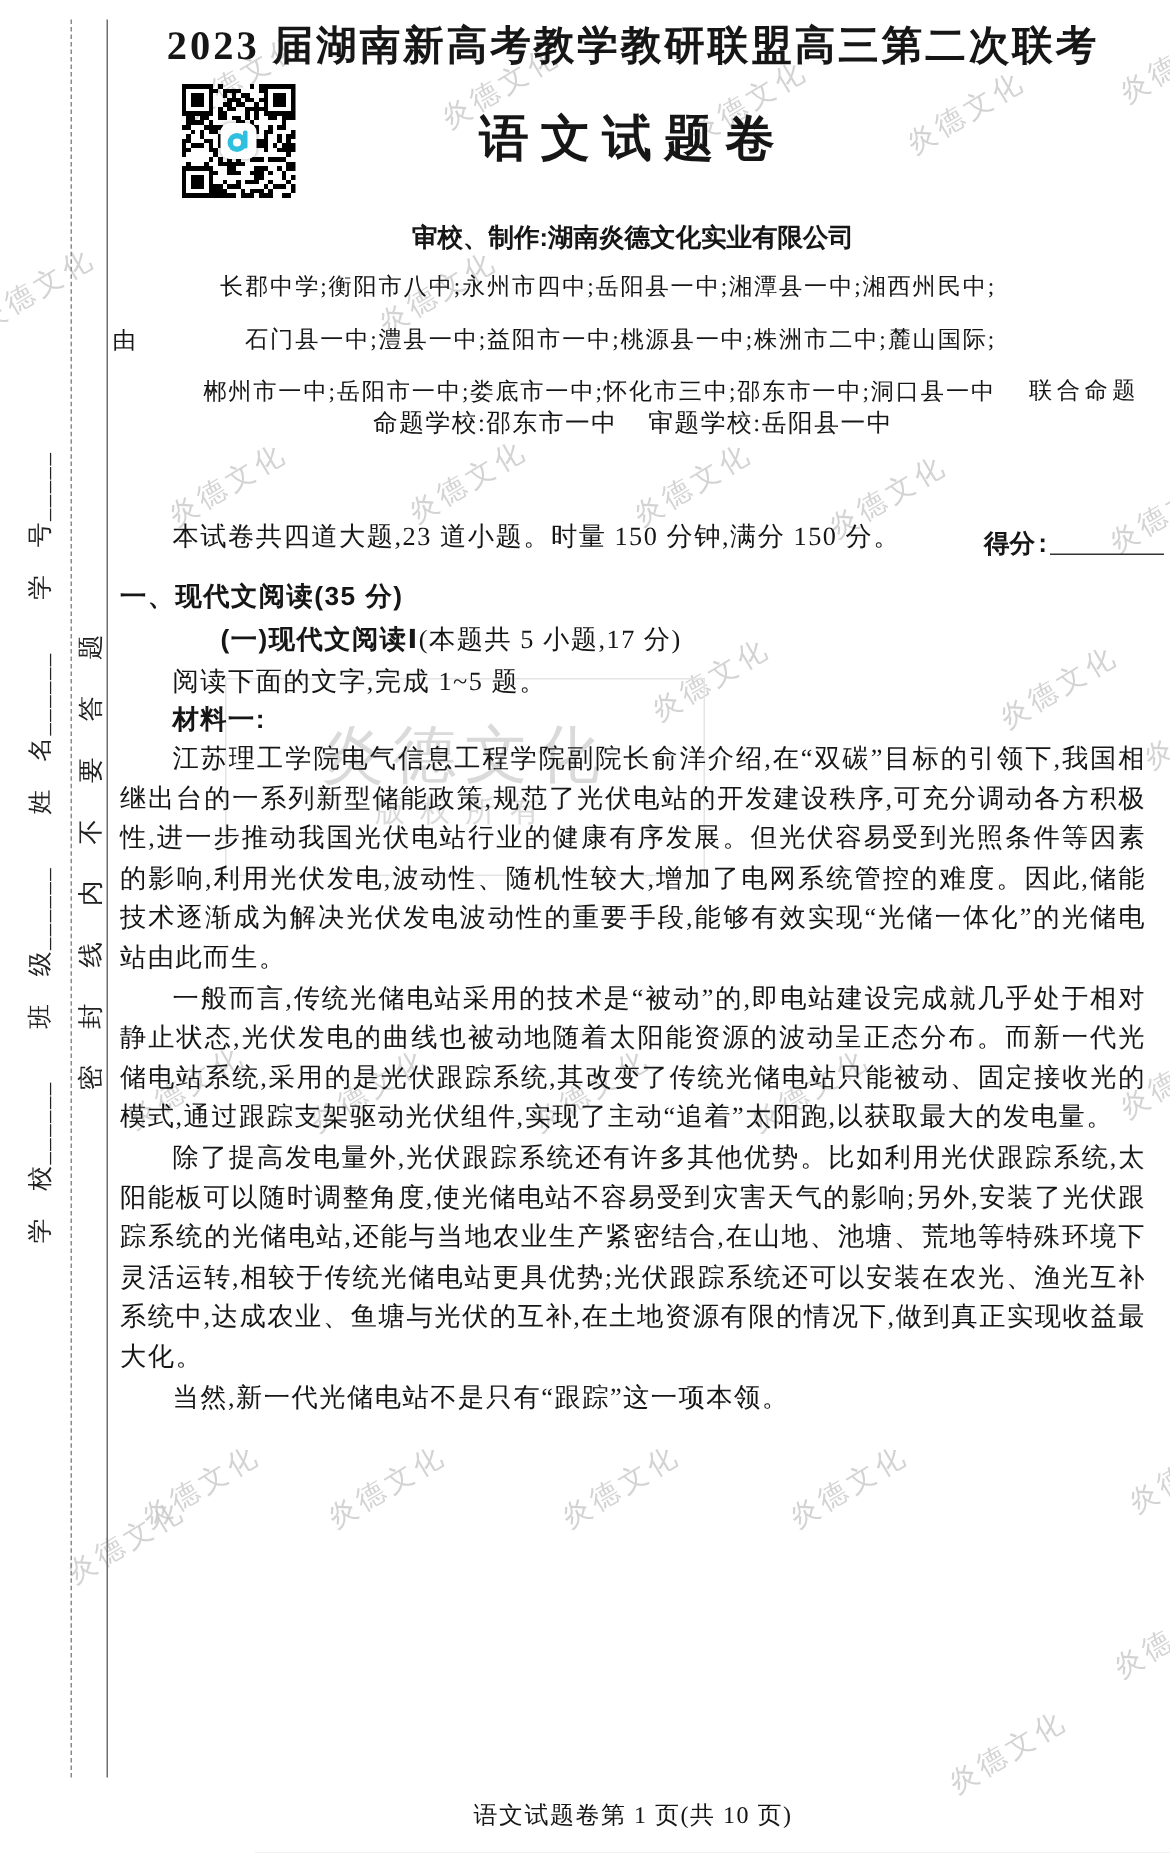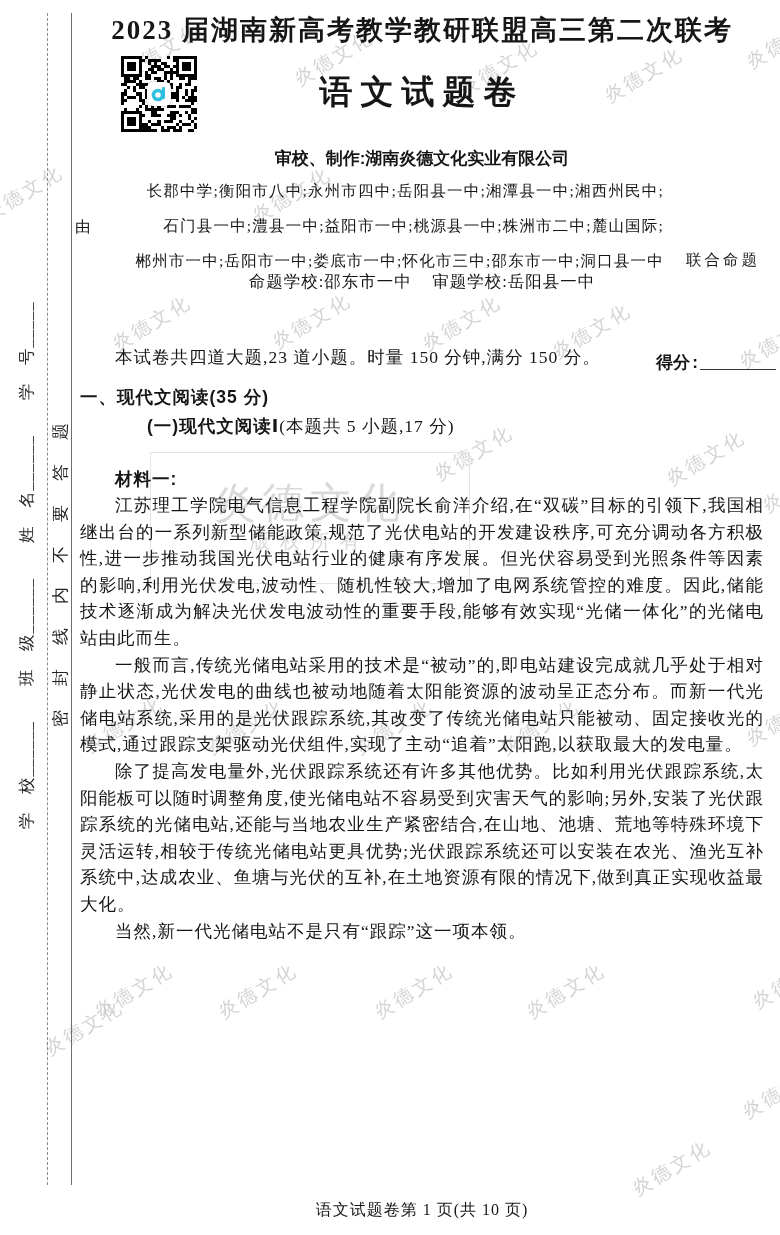--- a/index.html
+++ b/index.html
@@ -372,20 +372,21 @@
     <div class="center-line proposer">命题学校:邵东市一中    审题学校:岳阳县一中</div>
 
     <div class="score"><span>得分:</span><span class="score-blank"></span></div>
 
     <div class="exam-info body-text">本试卷共四道大题,23 道小题。时量 150 分钟,满分 150 分。</div>
 
     <div class="sec-head body-text">一、现代文阅读(35 分)</div>
 
     <div class="sec-sub body-text"><b>(一)现代文阅读Ⅰ</b><span>(本题共 5 小题,17 分)</span></div>
 
+    <div class="instr body-text">阅读下面的文字,完成 1~5 题。</div>
 
     <div class="material body-text">材料一:</div>
 
     <div class="passage body-text">
       <p>江苏理工学院电气信息工程学院副院长俞洋介绍,在“双碳”目标的引领下,我国相继出台的一系列新型储能政策,规范了光伏电站的开发建设秩序,可充分调动各方积极性,进一步推动我国光伏电站行业的健康有序发展。但光伏容易受到光照条件等因素的影响,利用光伏发电,波动性、随机性较大,增加了电网系统管控的难度。因此,储能技术逐渐成为解决光伏发电波动性的重要手段,能够有效实现“光储一体化”的光储电站由此而生。</p>
       <p>一般而言,传统光储电站采用的技术是“被动”的,即电站建设完成就几乎处于相对静止状态,光伏发电的曲线也被动地随着太阳能资源的波动呈正态分布。而新一代光储电站系统,采用的是光伏跟踪系统,其改变了传统光储电站只能被动、固定接收光的模式,通过跟踪支架驱动光伏组件,实现了主动“追着”太阳跑,以获取最大的发电量。</p>
       <p>除了提高发电量外,光伏跟踪系统还有许多其他优势。比如利用光伏跟踪系统,太阳能板可以随时调整角度,使光储电站不容易受到灾害天气的影响;另外,安装了光伏跟踪系统的光储电站,还能与当地农业生产紧密结合,在山地、池塘、荒地等特殊环境下灵活运转,相较于传统光储电站更具优势;光伏跟踪系统还可以安装在农光、渔光互补系统中,达成农业、鱼塘与光伏的互补,在土地资源有限的情况下,做到真正实现收益最大化。</p>
       <p>当然,新一代光储电站不是只有“跟踪”这一项本领。</p>
     </div>
 

